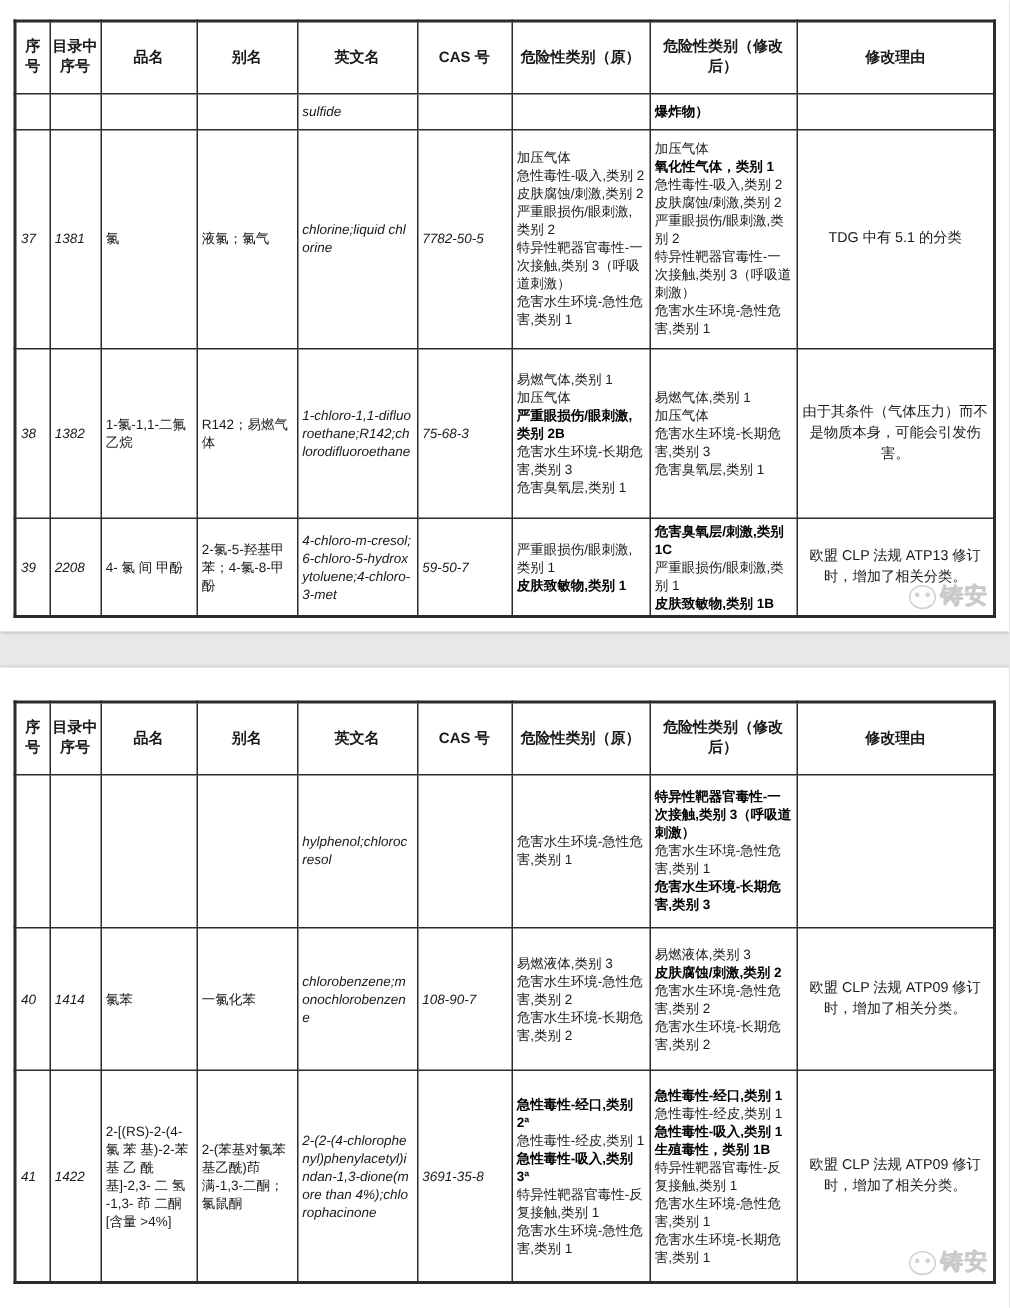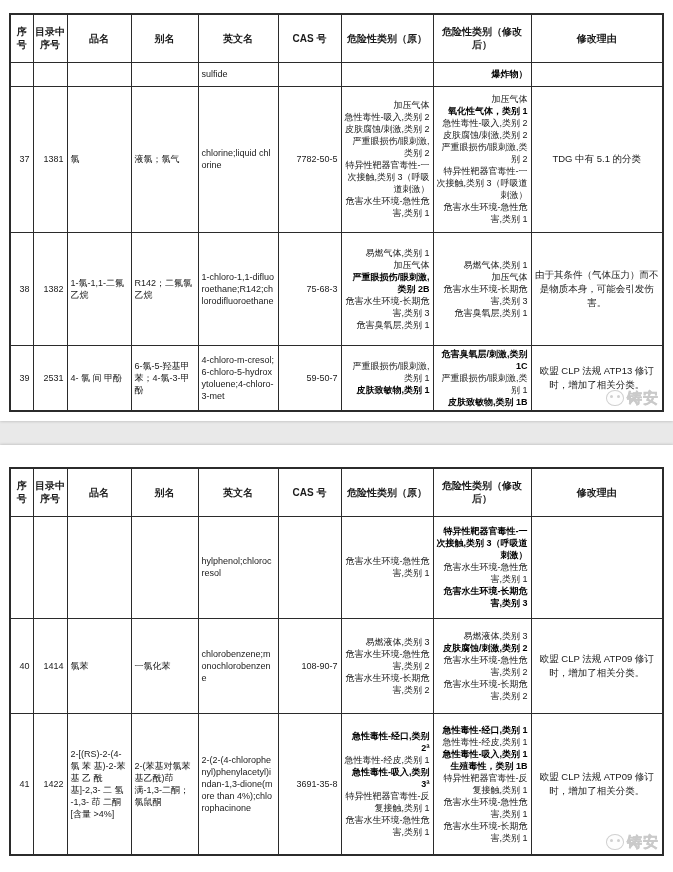--- a/index.html
+++ b/index.html
@@ -36,26 +36,26 @@
   }
   table.doc th {
     font-size: 10px;
     font-weight: bold;
     text-align: center;
     height: 48px;
     line-height: 13px;
     padding: 1px;
   }
   td { font-size: 9px; line-height: 12px; }
-  td.c { text-align: right; }
+  td.c { text-align: left; font-style: italic; }
   td.l { text-align: left; }
-  td.eng { word-break: break-all; text-align: left; }
+  td.eng { word-break: break-all; text-align: left; font-style: italic; }
   td.hz { vertical-align: top; text-align: left; }
   td.reason { text-align: center; position: relative; font-size: 9.5px; line-height: 14px; }
-  .hz div { margin: 0; text-align: right; }
+  .hz div { margin: 0; }
   .b { font-weight: bold; color: #000; }
   .name-cell { text-align: left; }
 
   
   .t0 tbody tr:nth-child(1) td { height: 24px; }
   .t0 tbody tr:nth-child(2) td { height: 146px; }
   .t0 tbody tr:nth-child(3) td { height: 113px; }
   .t0 tbody tr:nth-child(4) td { height: 59px; }
   .t1 tbody tr:nth-child(1) td { height: 102px; }
   .t1 tbody tr:nth-child(2) td { height: 95px; }
@@ -172,43 +172,43 @@
               <div>严重眼损伤/眼刺激,类别 2</div>
               <div>特异性靶器官毒性-一次接触,类别 3（呼吸道刺激）</div>
               <div>危害水生环境-急性危害,类别 1</div>
             </td>
             <td class="reason"><span>TDG 中有 5.1 的分类</span></td>
           </tr>
           <tr>
             <td class="c">38</td>
             <td class="c">1382</td>
             <td class="l name-cell">1-氯-1,1-二氟乙烷</td>
-            <td class="l">R142；二氟氯乙烷</td>
+            <td class="l">R142；易燃气体</td>
             <td class="eng">1-chloro-1,1-difluoroethane;R142;chlorodifluoroethane</td>
             <td class="c">75-68-3</td>
             <td class="hz">
               <div>易燃气体,类别 1</div>
               <div>加压气体</div>
               <div class="b">严重眼损伤/眼刺激,类别 2B</div>
               <div>危害水生环境-长期危害,类别 3</div>
               <div>危害臭氧层,类别 1</div>
             </td>
             <td class="hz">
               <div>易燃气体,类别 1</div>
               <div>加压气体</div>
               <div>危害水生环境-长期危害,类别 3</div>
               <div>危害臭氧层,类别 1</div>
             </td>
             <td class="reason"><span>由于其条件（气体压力）而不是物质本身，可能会引发伤害。</span></td>
           </tr>
           <tr>
             <td class="c">39</td>
-            <td class="c">2531</td>
+            <td class="c">2208</td>
             <td class="l name-cell">4- 氯 间 甲酚</td>
-            <td class="l">6-氯-5-羟基甲苯；4-氯-3-甲酚</td>
+            <td class="l">2-氯-5-羟基甲苯；4-氯-8-甲酚</td>
             <td class="eng">4-chloro-m-cresol;6-chloro-5-hydroxytoluene;4-chloro-3-met</td>
             <td class="c">59-50-7</td>
             <td class="hz">
               <div>严重眼损伤/眼刺激,类别 1</div>
               <div class="b">皮肤致敏物,类别 1</div>
             </td>
             <td class="hz">
               <div class="b">危害臭氧层/刺激,类别 1C</div>
               <div>严重眼损伤/眼刺激,类别 1</div>
               <div class="b">皮肤致敏物,类别 1B</div>

